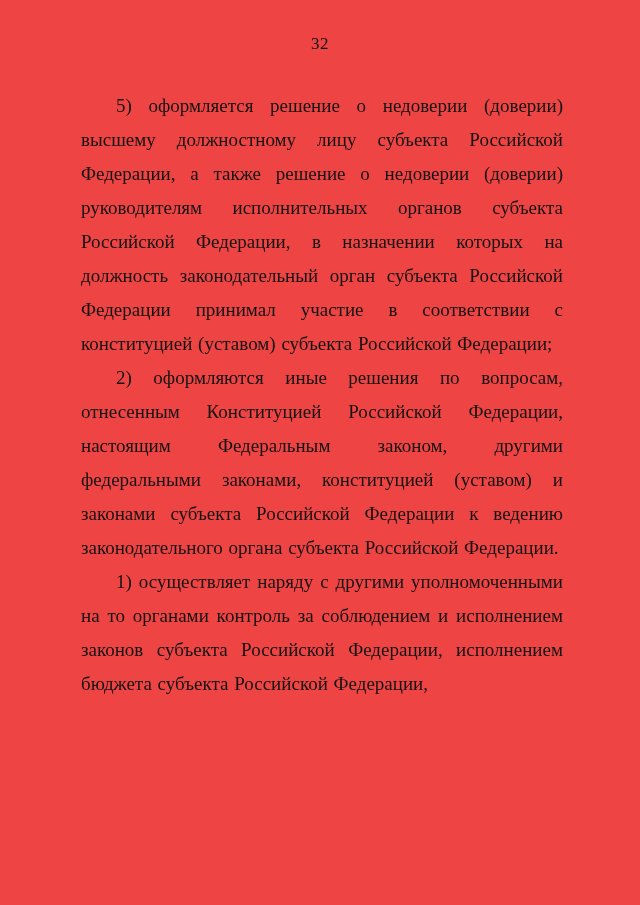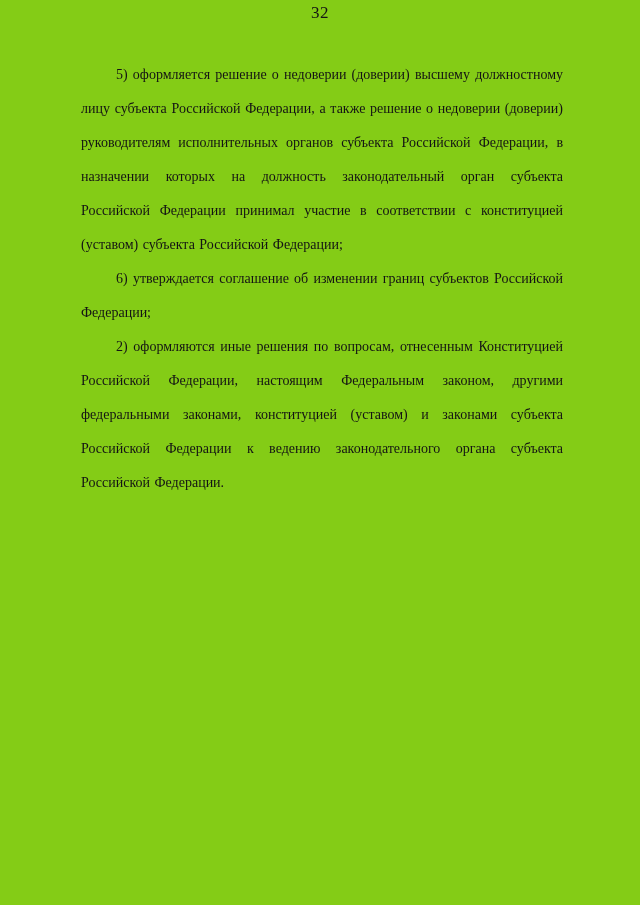--- a/index.html
+++ b/index.html
@@ -13,52 +13,52 @@
     height: 905px;
     overflow: hidden;
     font-family: "Liberation Serif", "DejaVu Serif", serif;
     color: #141414;
   }
 
   .doc-page {
     position: relative;
     width: 640px;
     height: 905px;
-    background: #84cc16;
-    padding-top: 3px;
+    background: #ef4444;
+    padding-top: 34px;
   }
 
   .page-number {
     text-align: center;
     font-size: 17px;
     letter-spacing: 0.5px;
     color: #141414;
   }
 
   .doc-body {
     margin-top: 35px;
     margin-left: 81px;
     margin-right: 77px; 
   }
 
   .doc-body p {
-    font-size: 14px;
+    font-size: 19px;
     line-height: 34px;
     text-align: justify;
     text-indent: 35px;
     word-spacing: 1px;
     color: #141414;
   }
 </style>
 </head>
 <body>
 
 <div class="doc-page">
 
   <div class="page-number">32</div>
 
   <div class="doc-body">
     <p>5) оформляется решение о недоверии (доверии) высшему должностному лицу субъекта Российской Федерации, а также решение о недоверии (доверии) руководителям исполнительных органов субъекта Российской Федерации, в назначении которых на должность законодательный орган субъекта Российской Федерации принимал участие в соответствии с конституцией (уставом) субъекта Российской Федерации;</p>
-    <p>6) утверждается соглашение об изменении границ субъектов Российской Федерации;</p>
     <p>2) оформляются иные решения по вопросам, отнесенным Конституцией Российской Федерации, настоящим Федеральным законом, другими федеральными законами, конституцией (уставом) и законами субъекта Российской Федерации к ведению законодательного органа субъекта Российской Федерации.</p>
+    <p>1) осуществляет наряду с другими уполномоченными на то органами контроль за соблюдением и исполнением законов субъекта Российской Федерации, исполнением бюджета субъекта Российской Федерации,</p>
   </div>
 
 </div>
 
 </body></html>

